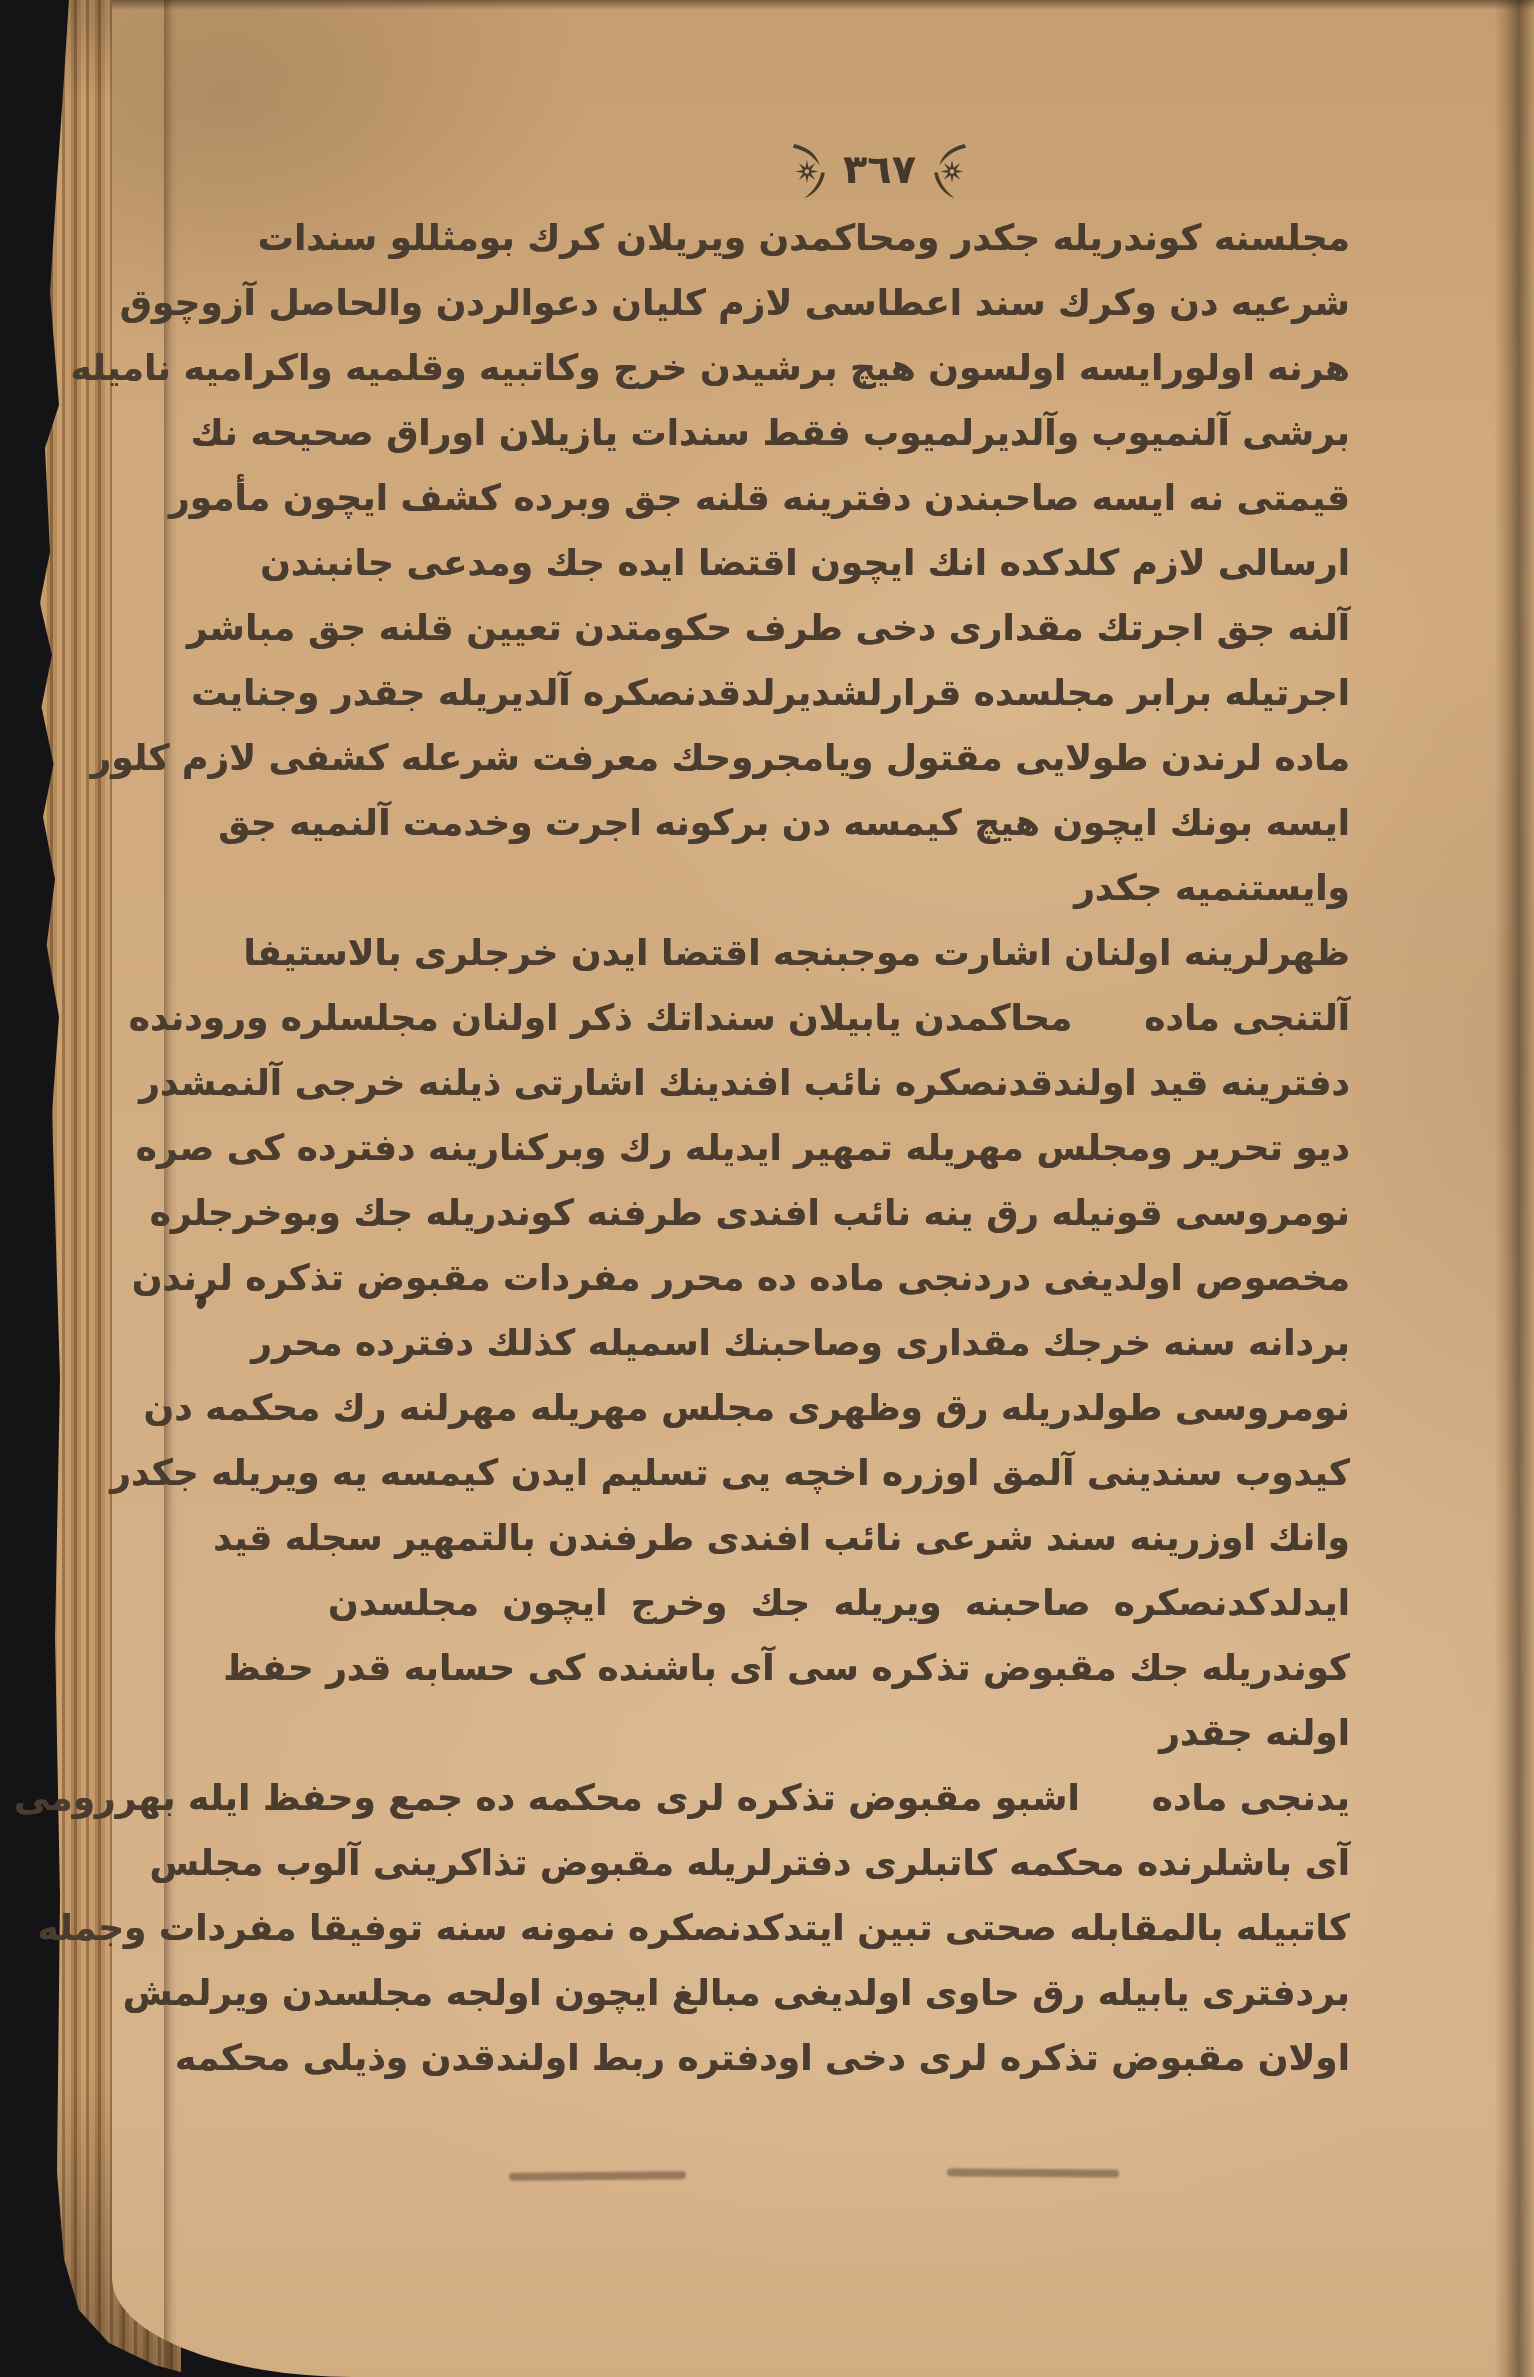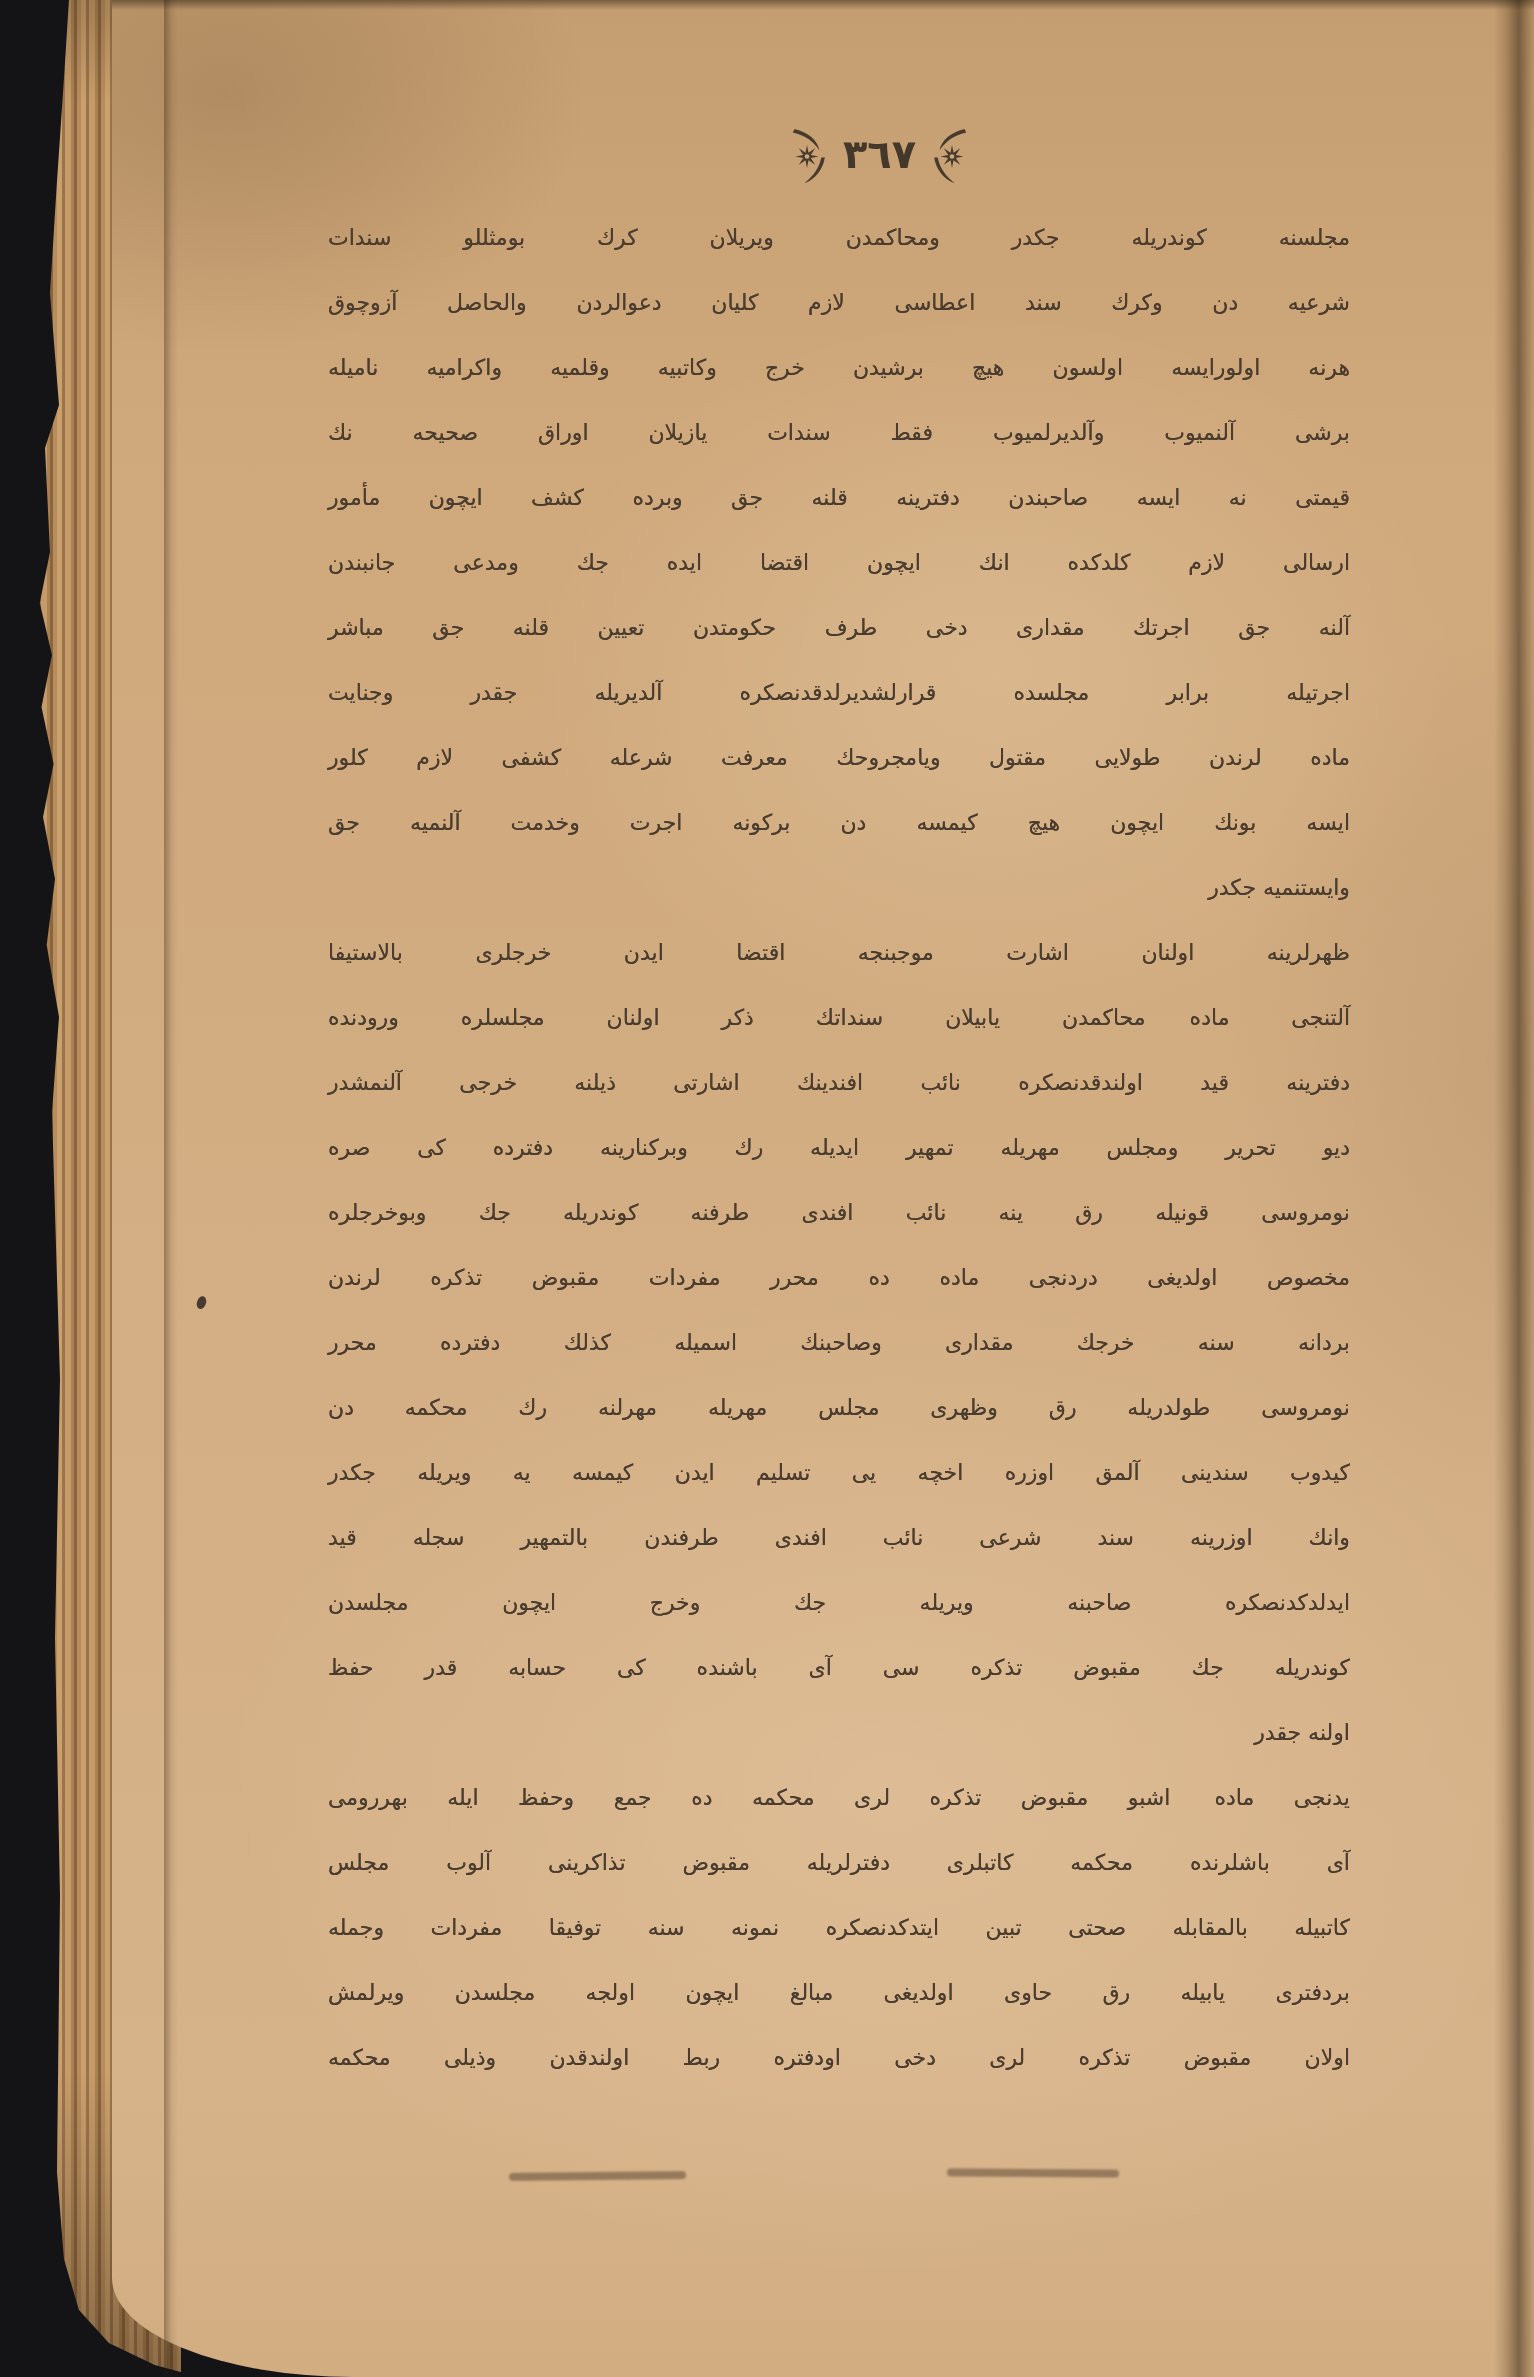--- a/index.html
+++ b/index.html
@@ -51,38 +51,38 @@
     position:absolute;left:0;top:0;width:100%;height:10.3px;
     background:linear-gradient(180deg, rgba(25,16,8,.45), rgba(25,16,8,0));
   }
   .gutter-shadow{
     position:absolute;right:0;top:0;width:40px;height:100%;
     background:linear-gradient(90deg, rgba(60,42,20,0), rgba(70,50,25,.22) 30%,
       rgba(42,28,12,.5) 62%, rgba(90,65,35,.34) 84%, rgba(150,120,80,.28));
   }
   
   .page-header{
-    position:absolute;left:371px;top:121px;width:1017px;height:71px;
+    position:absolute;left:371px;top:136px;width:1017px;height:71px;
     display:flex;align-items:center;justify-content:center;gap:12px;
   }
   .page-number{
     font-size:40px;font-weight:bold;color:#44382b;letter-spacing:5.2px;
     direction:ltr;transform:translateY(-3.4px);
   }
   .fleuron{width:48px;height:57px;}
   .fleuron svg{width:100%;height:100%;}
   .fleuron.flip{transform:scaleX(-1);}
   
   .text-block{
     position:absolute;left:328px;top:205px;width:1022px;
     direction:rtl;
   }
   .line{
     height:65px;line-height:65px;white-space:nowrap;
-    font-size:22px;font-weight:normal;color:var(--ink);
+    font-size:36px;font-weight:bold;color:var(--ink);
     text-align:justify;text-align-last:justify;
     text-shadow:0 0 0.5px rgba(74,60,46,.85);
   }
   .line.s{text-align-last:right;}
   
   .ink-speck{
     position:absolute;left:197px;top:1296px;width:8.6px;height:13px;border-radius:50%;
     background:#2f2620;opacity:.85;transform:rotate(18deg);
   }
   .smudge{

